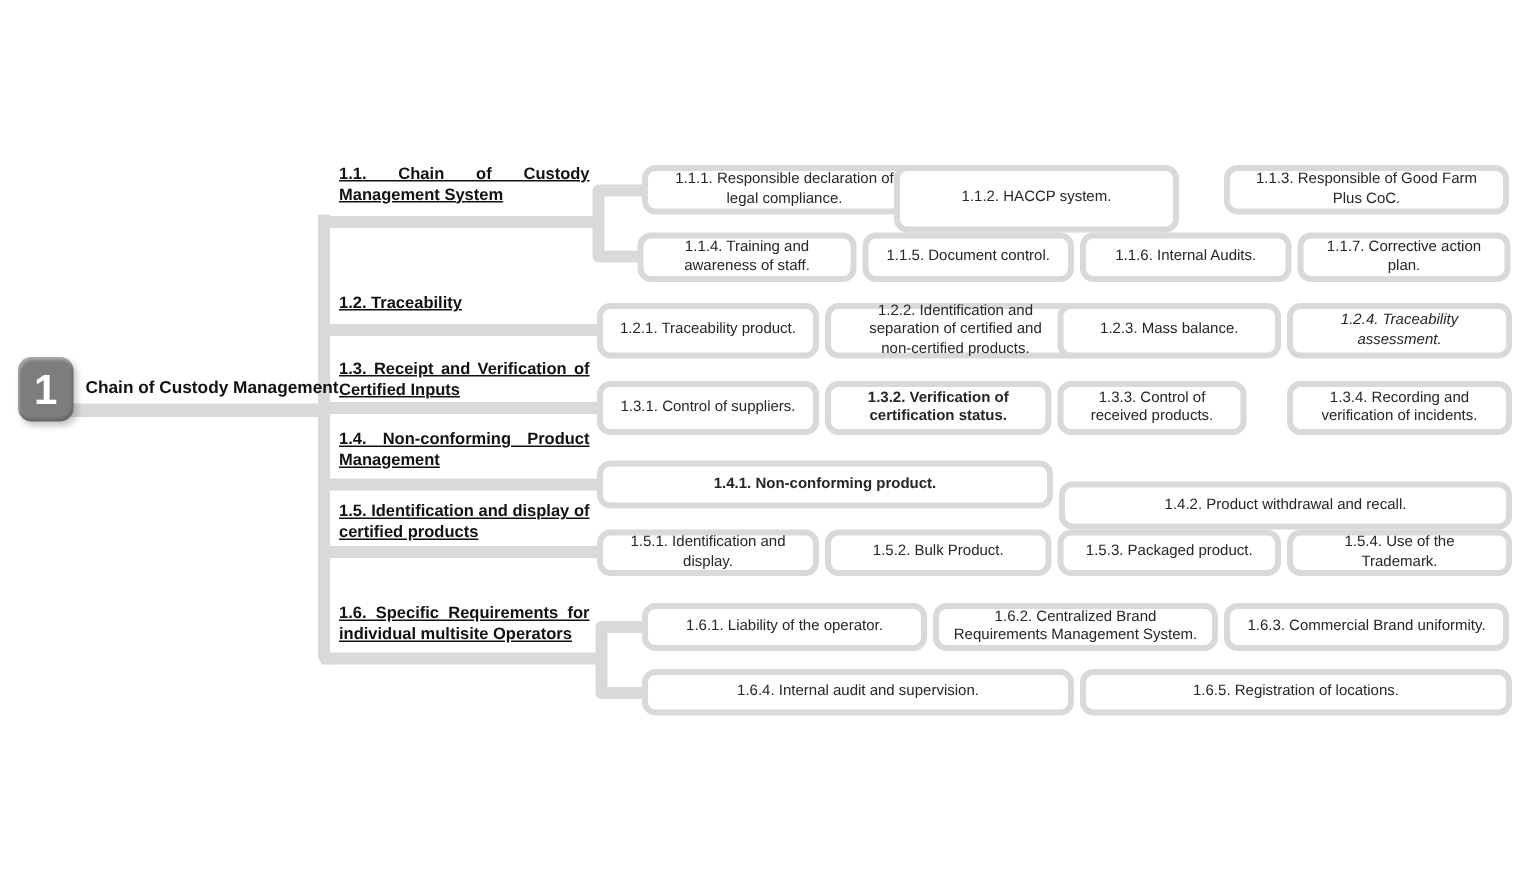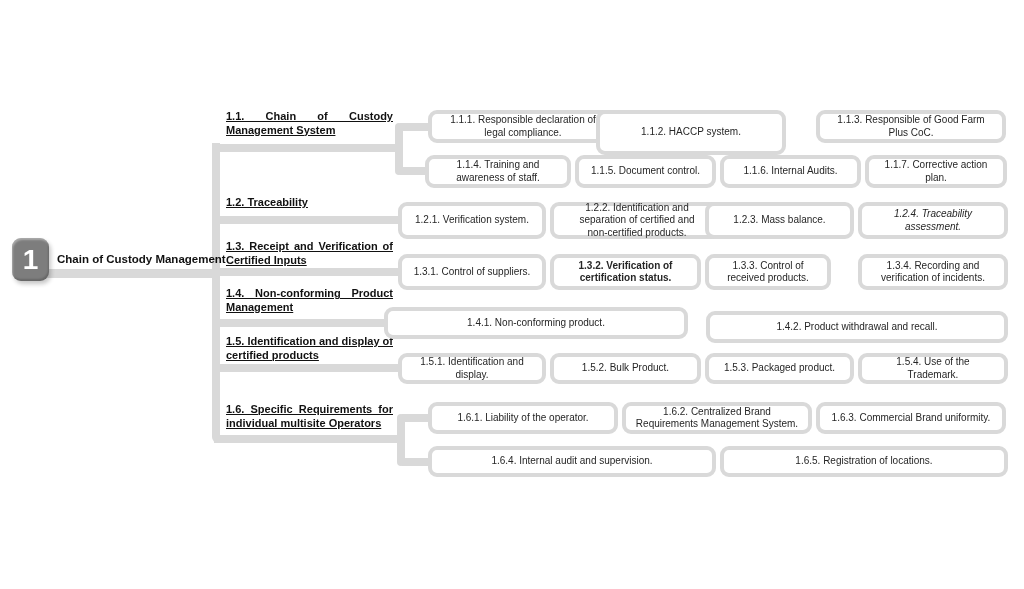--- a/index.html
+++ b/index.html
@@ -72,32 +72,32 @@
   <div class="sec-label" style="top:403px;">1.6. Specific Requirements for individual multisite Operators</div>
 
   <div class="leaf" style="left:428px; top:110px; width:190px; height:33px;">1.1.1. Responsible declaration of legal compliance.</div>
   <div class="leaf" style="left:596px; top:110px; width:190px; height:45px;">1.1.2. HACCP system.</div>
   <div class="leaf" style="left:816px; top:110px; width:190px; height:33px;">1.1.3. Responsible of Good Farm Plus CoC.</div>
   <div class="leaf" style="left:425px; top:155px; width:146px; height:33px;">1.1.4. Training and awareness of staff.</div>
   <div class="leaf" style="left:575px; top:155px; width:141px; height:33px;">1.1.5. Document control.</div>
   <div class="leaf" style="left:720px; top:155px; width:141px; height:33px;">1.1.6. Internal Audits.</div>
   <div class="leaf" style="left:865px; top:155px; width:142px; height:33px;">1.1.7. Corrective action plan.</div>
 
-  <div class="leaf" style="left:398px; top:202px; width:148px; height:37px;">1.2.1. Verification system.</div>
+  <div class="leaf" style="left:398px; top:202px; width:148px; height:37px;">1.2.1. Traceability product.</div>
   <div class="leaf" style="left:550px; top:202px; width:174px; height:37px; padding:1px 16px;">1.2.2. Identification and separation of certified and non-certified products.</div>
   <div class="leaf" style="left:705px; top:202px; width:149px; height:37px;">1.2.3. Mass balance.</div>
   <div class="leaf" style="left:858px; top:202px; width:150px; height:37px;font-style:italic;">1.2.4. Traceability assessment.</div>
 
   <div class="leaf" style="left:398px; top:254px; width:148px; height:36px;">1.3.1. Control of suppliers.</div>
   <div class="leaf" style="left:550px; top:254px; width:151px; height:36px;font-weight:bold;">1.3.2. Verification of certification status.</div>
   <div class="leaf" style="left:705px; top:254px; width:126px; height:36px;">1.3.3. Control of received products.</div>
   <div class="leaf" style="left:858px; top:254px; width:150px; height:36px;">1.3.4. Recording and verification of incidents.</div>
 
-  <div class="leaf" style="left:384px; top:307px; width:304px; height:32px;">1.4.1. Non-conforming product.</div>
-  <div class="leaf" style="left:706px; top:311px; width:302px; height:32px;">1.4.2. Product withdrawal and recall.</div>
+  <div class="leaf" style="left:398px; top:307px; width:304px; height:32px;font-weight:bold;">1.4.1. Non-conforming product.</div>
+  <div class="leaf" style="left:706px; top:321px; width:302px; height:32px;">1.4.2. Product withdrawal and recall.</div>
 
   <div class="leaf" style="left:398px; top:353px; width:148px; height:31px;">1.5.1. Identification and display.</div>
   <div class="leaf" style="left:550px; top:353px; width:151px; height:31px;text-align:right;">1.5.2. Bulk Product.</div>
   <div class="leaf" style="left:705px; top:353px; width:149px; height:31px;">1.5.3. Packaged product.</div>
   <div class="leaf" style="left:858px; top:353px; width:150px; height:31px;">1.5.4. Use of the Trademark.</div>
 
   <div class="leaf" style="left:428px; top:402px; width:190px; height:32px;">1.6.1. Liability of the operator.</div>
   <div class="leaf" style="left:622px; top:402px; width:190px; height:32px;">1.6.2. Centralized Brand Requirements Management System.</div>
   <div class="leaf" style="left:816px; top:402px; width:190px; height:32px;">1.6.3. Commercial Brand uniformity.</div>
   <div class="leaf" style="left:428px; top:446px; width:288px; height:31px;">1.6.4. Internal audit and supervision.</div>

